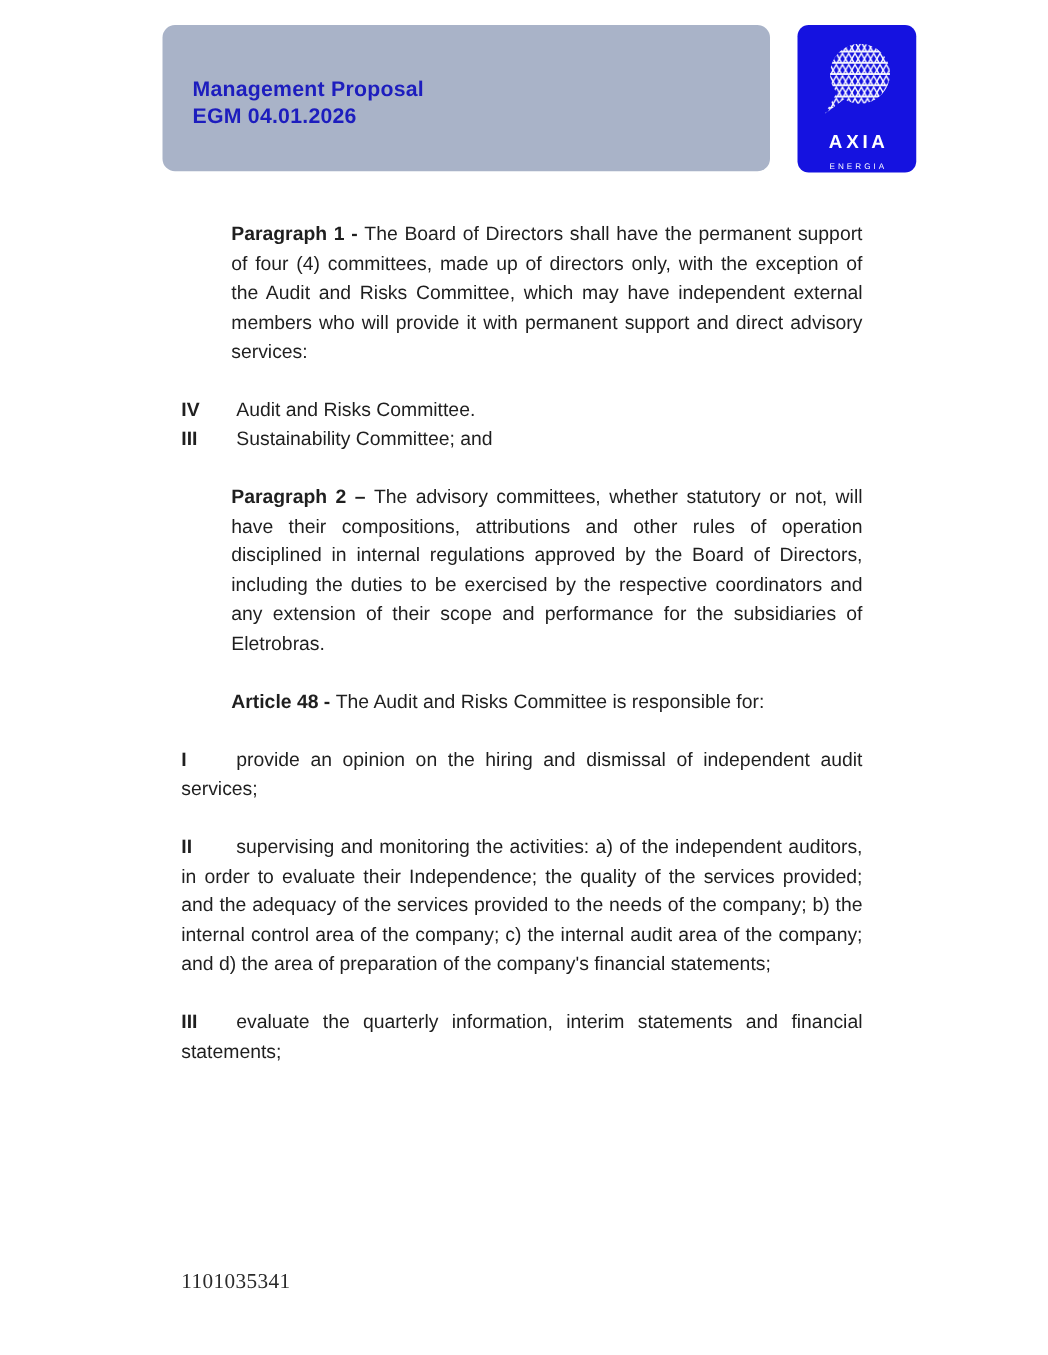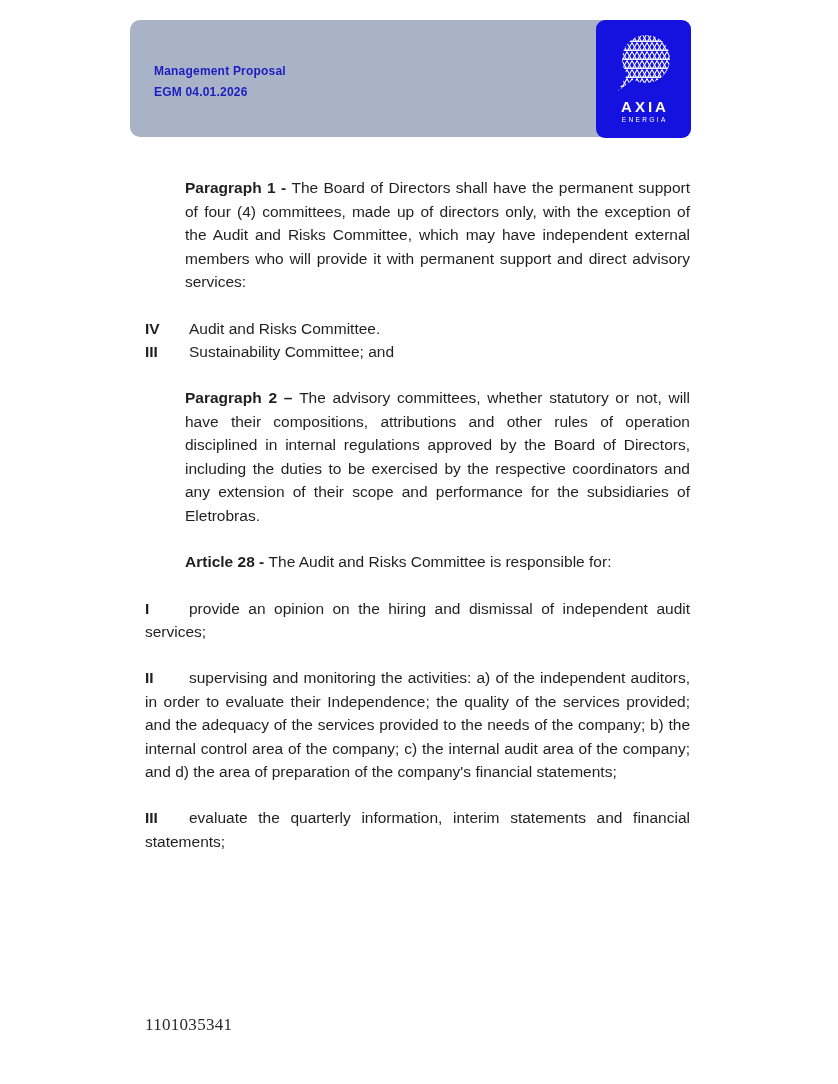--- a/index.html
+++ b/index.html
@@ -18,35 +18,36 @@
     position: absolute;
     left: 130px; top: 20px;
     width: 486px; height: 117px;
     background: #a9b3c8;
     border-radius: 10px;
   }
   .header-title {
     position: absolute;
     left: 24px; top: 41px;
     color: #1d1dbe;
-    font-size: 12px;
+    font-size: 17px;
     line-height: 21px;
     font-weight: bold;
     letter-spacing: 0.2px;
   }
   .logo-box {
     position: absolute;
-    left: 596px; top: 20px;
+    left: 638px; top: 20px;
     width: 95px; height: 118px;
     background: #1512e0;
     border-radius: 9px;
     display: flex;
     flex-direction: column;
     align-items: center;
     padding-top: 13px;
+    justify-content: space-between;
   }
   .logo-sphere { display: block; }
   .logo-brand {
     margin-top: 4px;
     color: #ffffff;
     font-weight: bold;
     font-size: 15px;
     letter-spacing: 3px;
     line-height: 15px;
     text-indent: 3px; 
@@ -134,21 +135,21 @@
 
 
 
     <p class="li no-gap"><span class="num">IV</span><span>Audit and Risks Committee.</span></p>
 
     <p class="li"><span class="num">III</span><span>Sustainability Committee; and</span></p>
 
     <p class="para"><span class="lead">Paragraph 2 – </span><span>The advisory committees, whether statutory or not, will have their compositions, attributions and other rules of operation disciplined in internal regulations approved by the Board of Directors, including the duties to be exercised by the respective coordinators and any extension of their scope and performance for the subsidiaries of Eletrobras.</span></p>
 
 
-    <p class="para"><span class="lead">Article 28 - </span><span>The Audit and Risks Committee is responsible for:</span></p>
+    <p class="para"><span class="lead">Article 48 - </span><span>The Audit and Risks Committee is responsible for:</span></p>
 
     <p class="li"><span class="num">I</span><span>provide an opinion on the hiring and dismissal of independent audit services;</span></p>
 
     <p class="li"><span class="num">II</span><span>supervising and monitoring the activities: a) of the independent auditors, in order to evaluate their Independence; the quality of the services provided; and the adequacy of the services provided to the needs of the company; b) the internal control area of the company; c) the internal audit area of the company; and d) the area of preparation of the company's financial statements;</span></p>
 
     <p class="li"><span class="num">III</span><span>evaluate the quarterly information, interim statements and financial statements;</span></p>
 
   </div>
 
   <div class="footer-num">1101035341</div>

